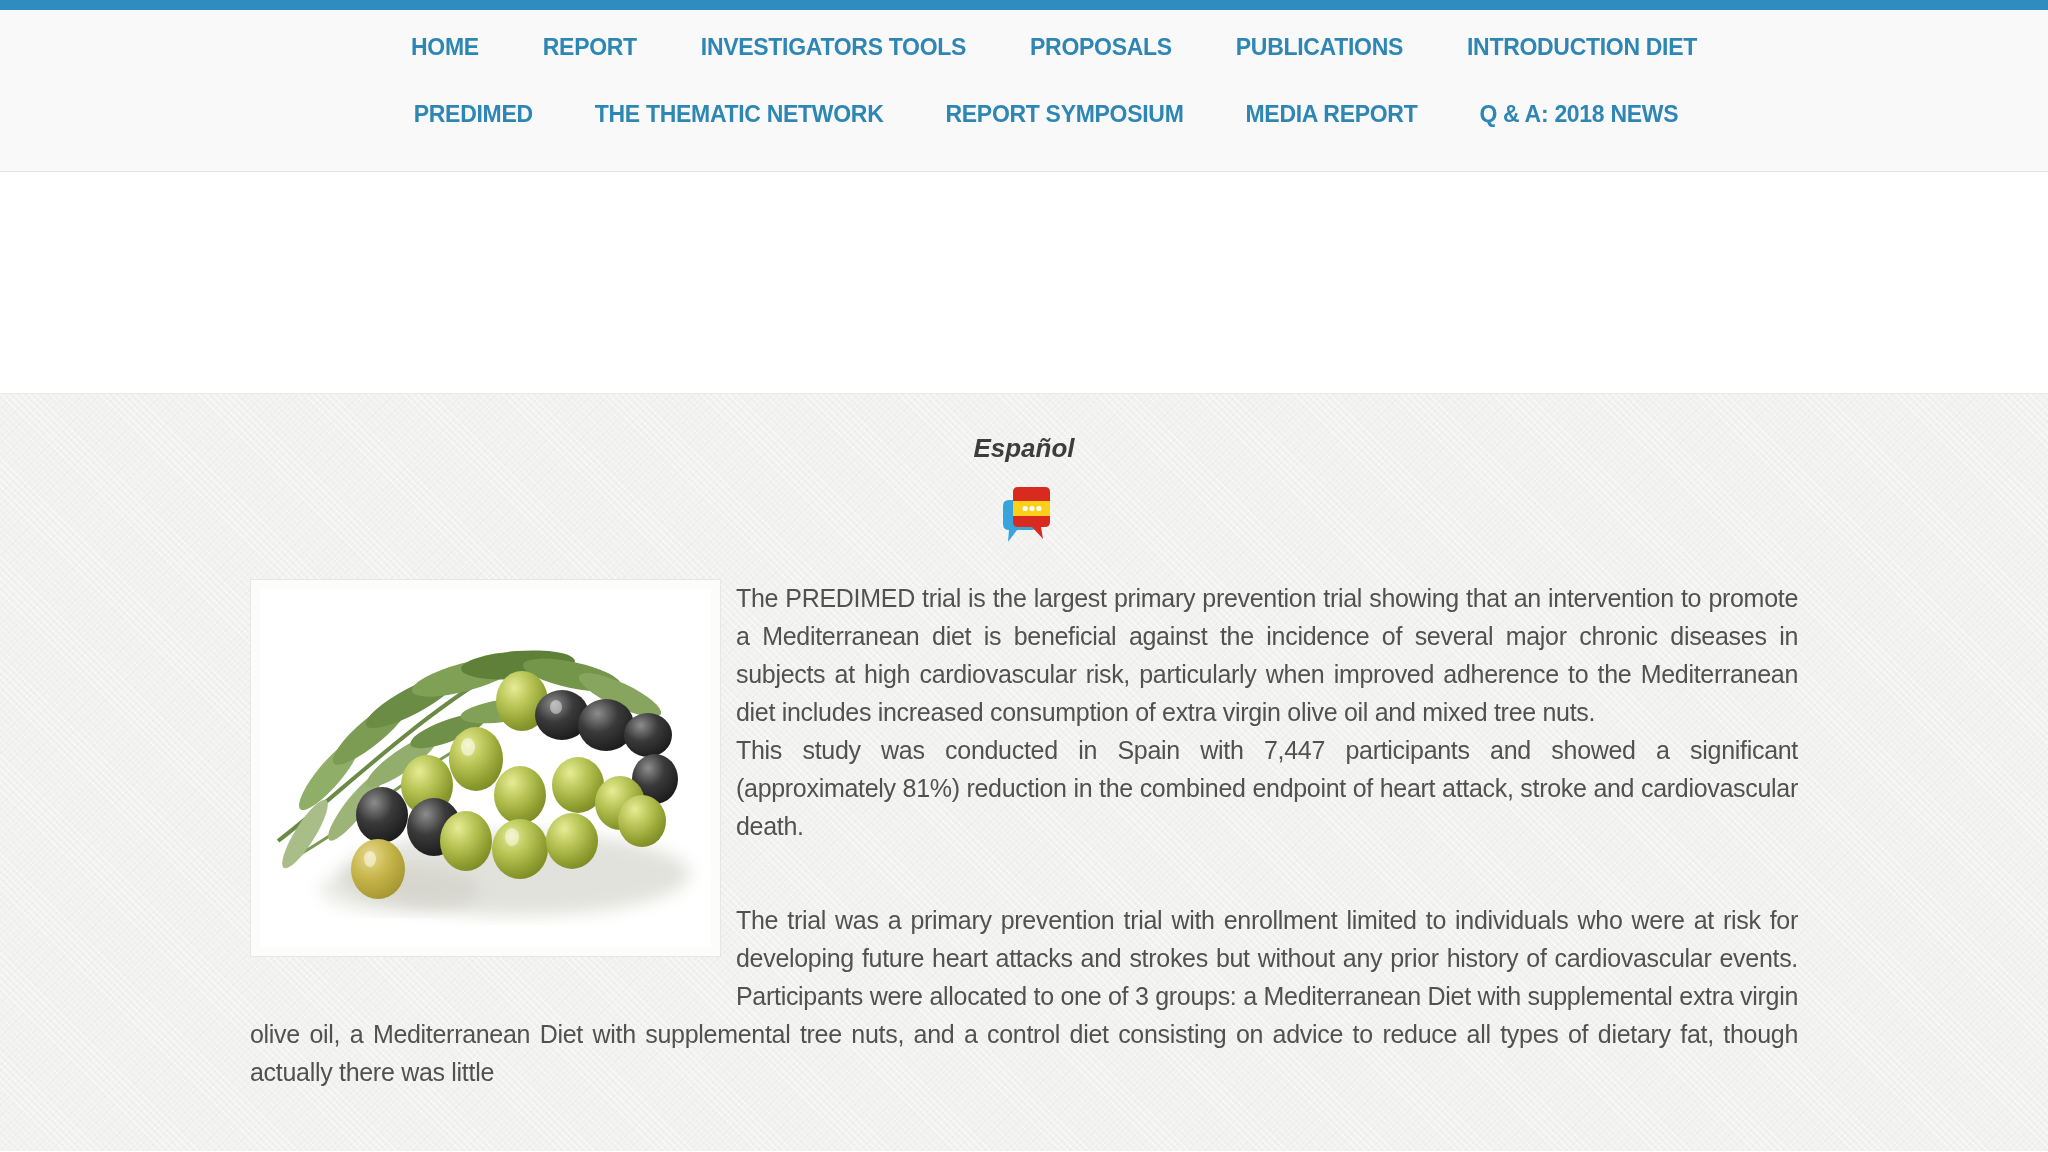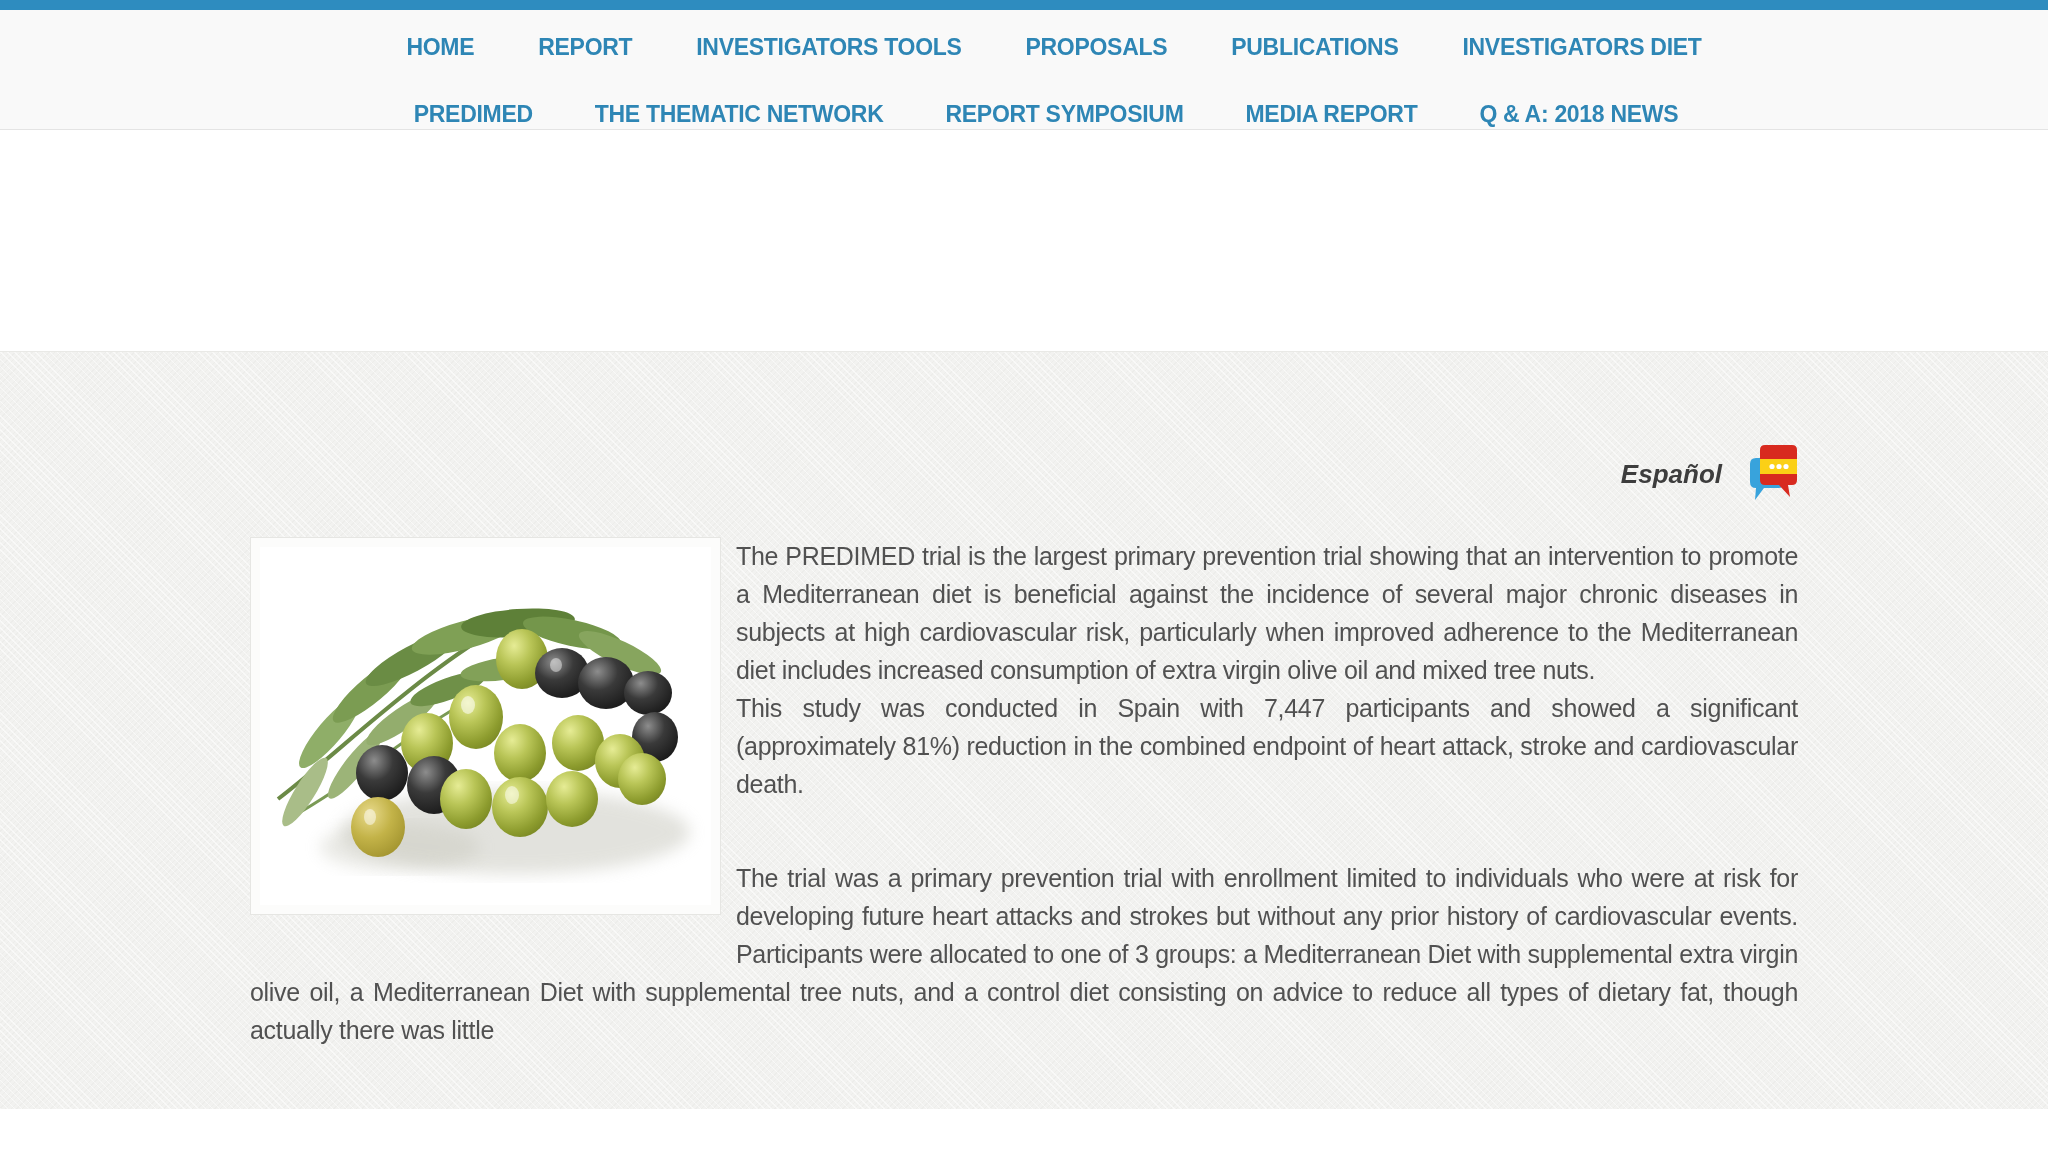--- a/index.html
+++ b/index.html
@@ -4,21 +4,21 @@
 <style>
   * { margin:0; padding:0; box-sizing:border-box; }
   html,body { width:2048px; }
   body { font-family:"Liberation Sans", sans-serif; background:#ffffff; }
   .page { width:2048px; height:1152px; overflow:hidden; position:relative; background:#ffffff; }
 
   
   .topbar { height:10px; background:#2e8cbf; }
 
   
-  .navbar { background:#f9f9f9; height:120px; border-bottom:1px solid #e4e4e4; }
+  .navbar { background:#f9f9f9; height:162px; border-bottom:1px solid #e4e4e4; }
   .nav-row { display:flex; justify-content:center; align-items:center; }
   .nav-row1 { padding-top:24px; gap:64px; transform:translateX(30px); }
   .nav-row2 { padding-top:40px; gap:62px; transform:translateX(22px); }
   .nav-link { font-size:23px; font-weight:bold; letter-spacing:-0.3px; color:#2e86b5;
               text-decoration:none; cursor:pointer; white-space:nowrap; }
 
   
   .white-band { height:221px; background:#ffffff; }
 
   
@@ -27,21 +27,21 @@
     background-color:#f2f2f0;
     border-top:1px solid #e9e9e6;
     background-image:
       repeating-linear-gradient(45deg, rgba(255,255,255,.55) 0 1px, rgba(0,0,0,0) 1px 5px),
       repeating-linear-gradient(-45deg, rgba(125,125,115,.045) 0 1px, rgba(0,0,0,0) 1px 4px);
   }
   .container { width:1548px; margin:0 auto; }
 
   
   .lang-row { display:flex; justify-content:flex-end; align-items:center; gap:22px;
-              margin-top:92px; height:60px; }
+              margin-top:92px; height:60px;flex-direction:column; }
   .lang-label { font-style:italic; font-weight:bold; font-size:26px; color:#3d3d3d; cursor:pointer; }
   .lang-icon { width:54px; height:60px; display:inline-block; cursor:pointer; }
   .lang-icon svg { display:block; }
 
   
   .page-title { margin-top:30px; font-size:35px; line-height:44px; font-weight:bold;
                 color:#3a3a3a; letter-spacing:-0.5px; }
 
   
   .article { margin-top:33px; }
@@ -68,21 +68,21 @@
         <a class="nav-link">HOME</a>
 
         <a class="nav-link">REPORT</a>
 
         <a class="nav-link">INVESTIGATORS TOOLS</a>
 
         <a class="nav-link">PROPOSALS</a>
 
         <a class="nav-link">PUBLICATIONS</a>
 
-        <a class="nav-link">INVESTIGATORS DIET</a>
+        <a class="nav-link">INTRODUCTION DIET</a>
       </div>
     <div class="nav-row nav-row2">
 
         <a class="nav-link">PREDIMED</a>
 
         <a class="nav-link">THE THEMATIC NETWORK</a>
 
         <a class="nav-link">REPORT SYMPOSIUM</a>
 
         <a class="nav-link">MEDIA REPORT</a>

